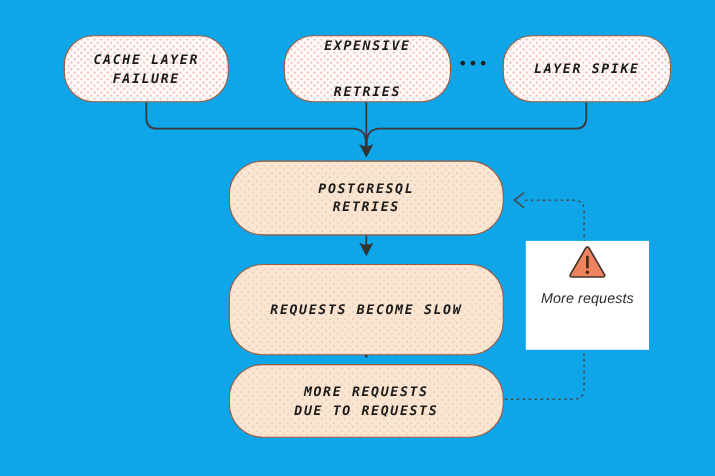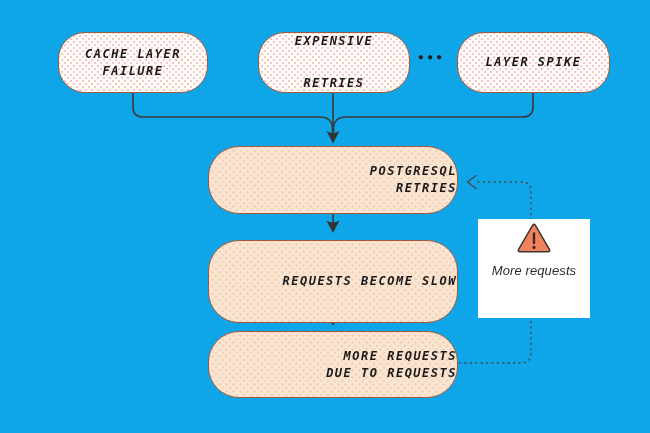--- a/index.html
+++ b/index.html
@@ -40,21 +40,20 @@
   }
   .effect{
     width:250px;height:68px;
     border-radius:31px;
     background-color:#fae5d2;
     background-image:
       radial-gradient(#f1d0b3 1.1px, transparent 1.35px),
       radial-gradient(#f1d0b3 1.1px, transparent 1.35px);
     background-size:7px 7px;
     background-position:0 0,3.5px 3.5px;
-    align-items:flex-end;
   }
   .node .ln{display:block;white-space:nowrap;}
   #ellipsis{
     position:absolute;left:415px;top:51px;width:32px;
     text-align:center;font-size:12px;font-weight:bold;color:#1f1f1f;
     letter-spacing:2px;z-index:2;
   }
   #feedback-note{
     position:absolute;left:478px;top:219px;width:112px;height:99px;
     background:#ffffff;z-index:3;

